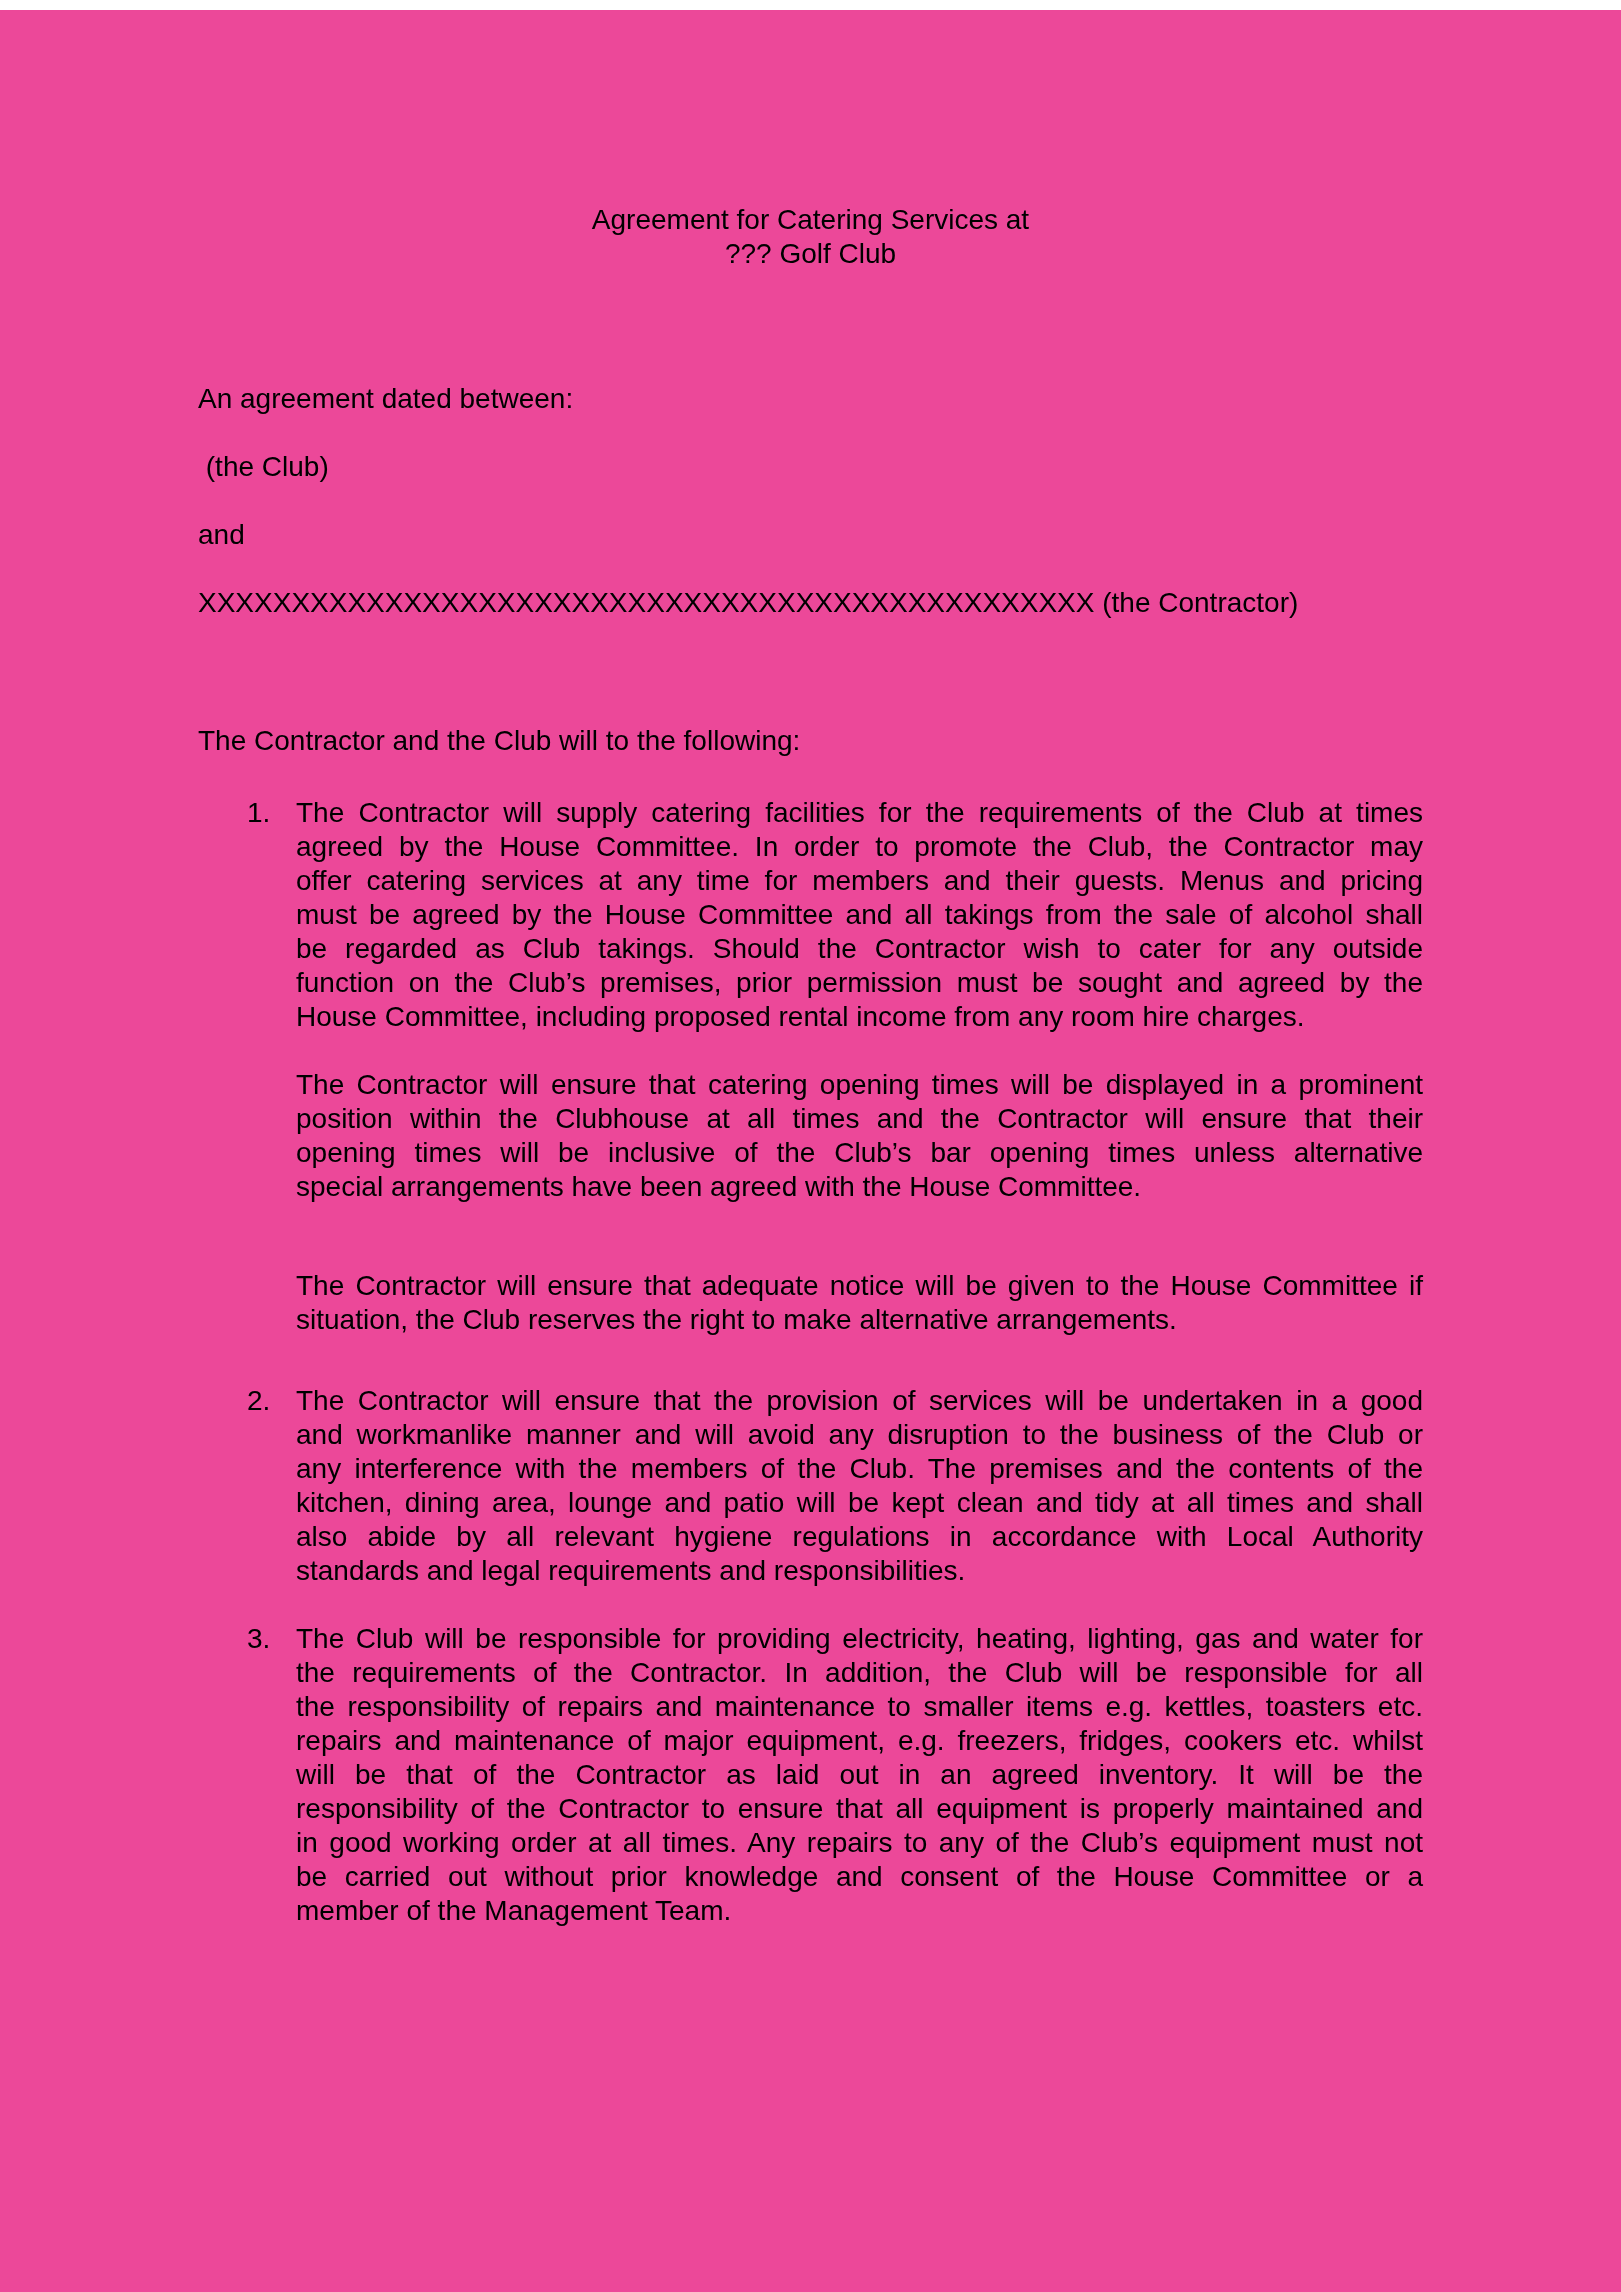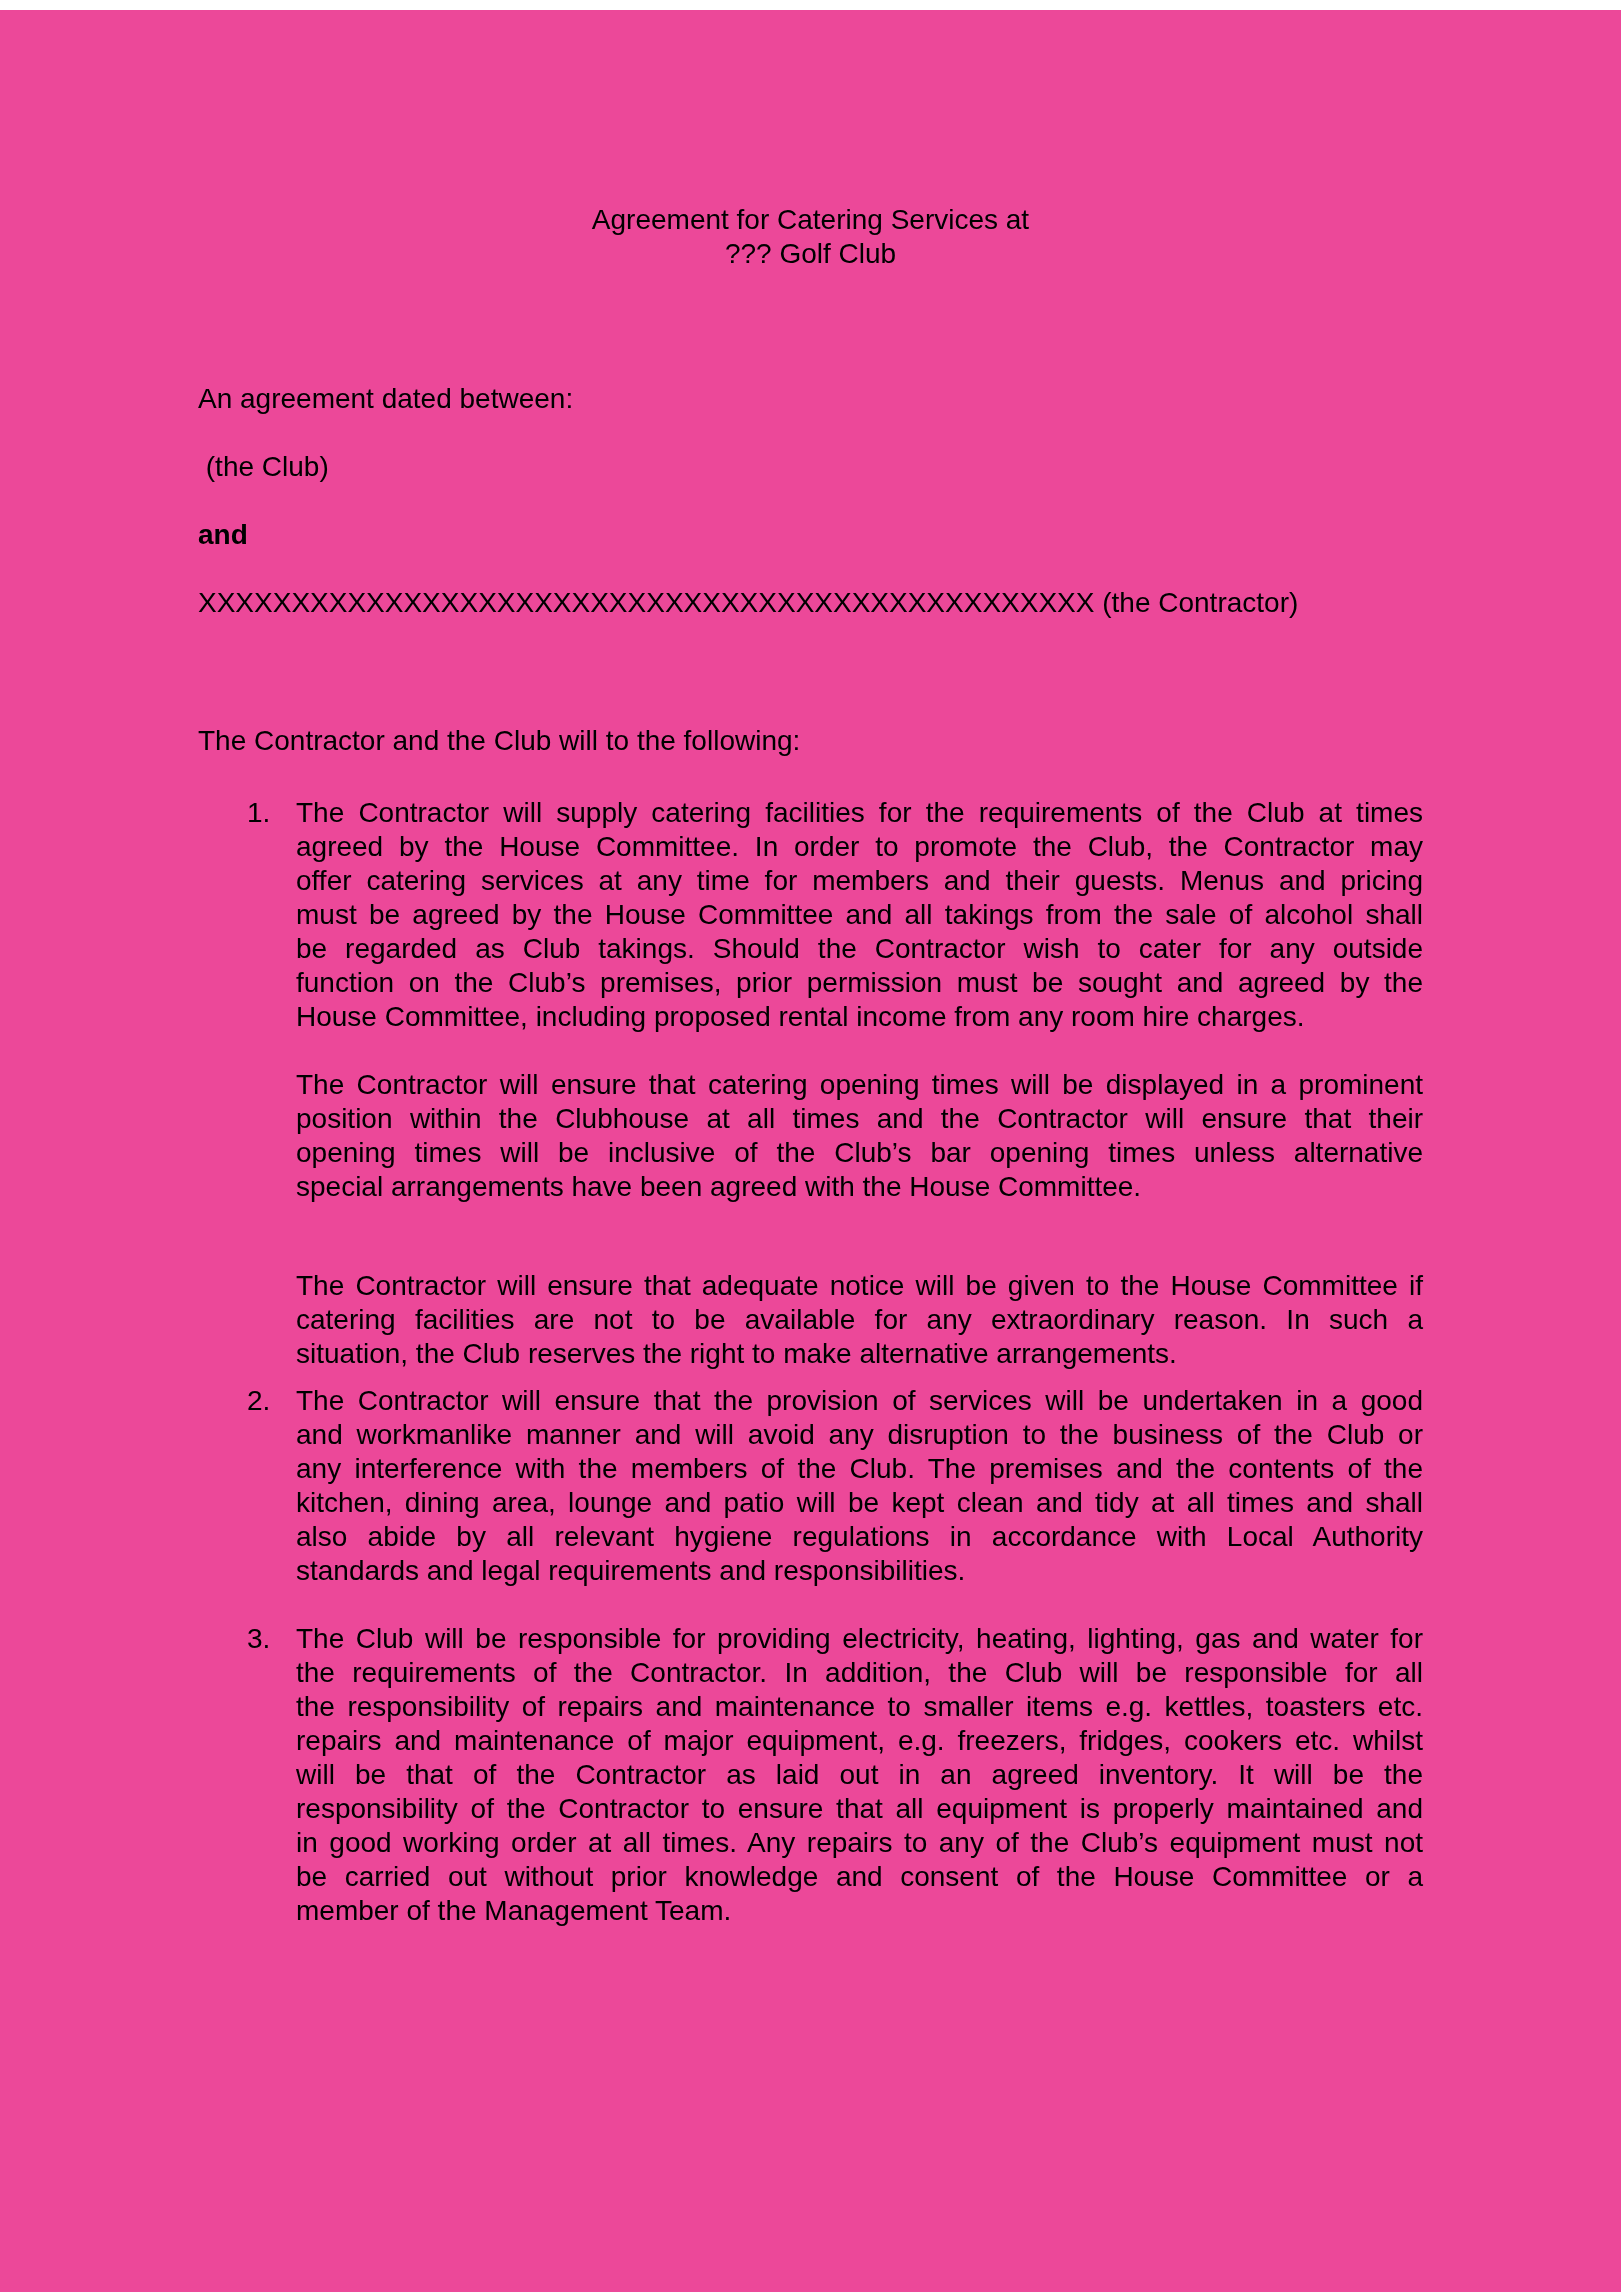--- a/index.html
+++ b/index.html
@@ -18,21 +18,21 @@
 
 <div class="page">
 
   <div class="title">
     <div>Agreement for Catering Services at</div>
     <div>??? Golf Club</div>
   </div>
 
   <div class="plain" style="top:372px;">An agreement dated between:</div>
   <div class="plain" style="top:440px; white-space:pre;"> (the Club)</div>
-  <div class="plain" style="top:508px;font-weight:bold;">and</div>
+  <div class="plain" style="top:508px;">and</div>
   <div class="plain" style="top:576px;">XXXXXXXXXXXXXXXXXXXXXXXXXXXXXXXXXXXXXXXXXXXXXXXX (the Contractor)</div>
 
   <div class="plain" style="top:714px;">The Contractor and the Club will to the following:</div>
 
   <div class="item-num" style="top:786px;">1.</div>
   <div class="para" style="top:1058px;">
     <span class="ln">The Contractor will ensure that catering opening times will be displayed in a prominent</span>
     <span class="ln">position within the Clubhouse at all times and the Contractor will ensure that their</span>
     <span class="ln">opening times will be inclusive of the Club’s bar opening times unless alternative</span>
     <span class="ln last">special arrangements have been agreed with the House Committee.</span>
@@ -41,21 +41,20 @@
     <span class="ln">The Contractor will supply catering facilities for the requirements of the Club at times</span>
     <span class="ln">agreed by the House Committee.  In order to promote the Club, the Contractor may</span>
     <span class="ln">offer catering services at any time for members and their guests.  Menus and pricing</span>
     <span class="ln">must be agreed by the House Committee and all takings from the sale of alcohol shall</span>
     <span class="ln">be regarded as Club takings.  Should the Contractor wish to cater for any outside</span>
     <span class="ln">function on the Club’s premises, prior permission must be sought and agreed by the</span>
     <span class="ln last">House Committee, including proposed rental income from any room hire charges.</span>
   </div>
   <div class="para" style="top:1227px;margin-top:32px;">
     <span class="ln">The Contractor will ensure that adequate notice will be given to the House Committee if</span>
-    <span class="ln">catering facilities are not to be available for any extraordinary reason.  In such a</span>
     <span class="ln last">situation, the Club reserves the right to make alternative arrangements.</span>
   </div>
 
   <div class="item-num" style="top:1374px;">2.</div>
   <div class="para" style="top:1374px;">
     <span class="ln">The Contractor will ensure that the provision of services will be undertaken in a good</span>
     <span class="ln">and workmanlike manner and will avoid any disruption to the business of the Club or</span>
     <span class="ln">any interference with the members of the Club.  The premises and the contents of the</span>
     <span class="ln">kitchen, dining area, lounge and patio will be kept clean and tidy at all times and shall</span>
     <span class="ln">also abide by all relevant hygiene regulations in accordance with Local Authority</span>

